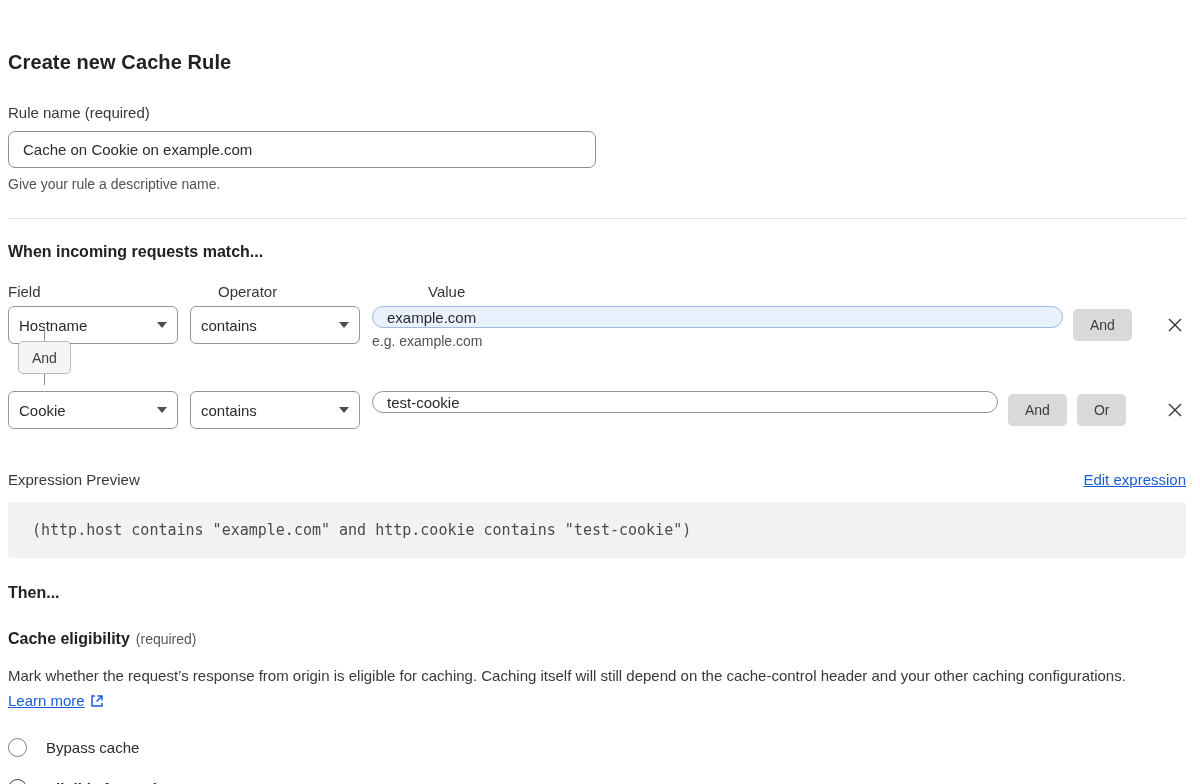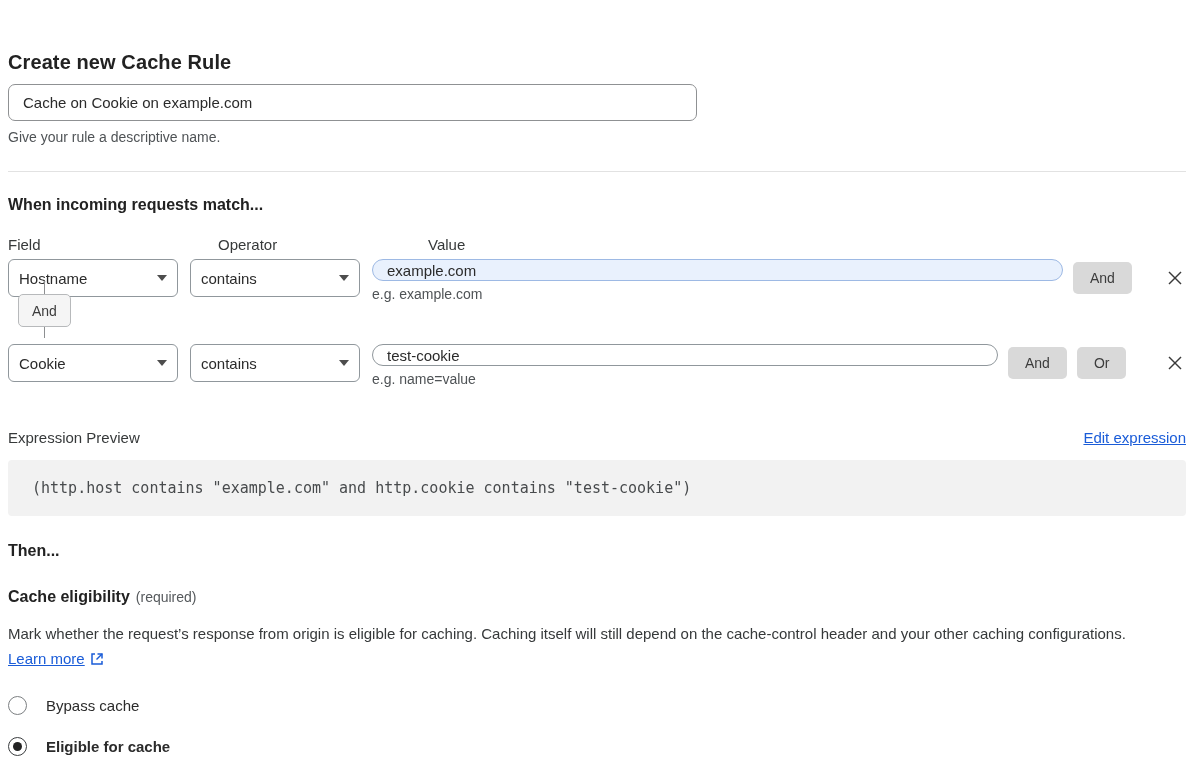--- a/index.html
+++ b/index.html
@@ -11,21 +11,21 @@
     overflow: hidden;
   }
   .container { width: 1178px; margin-left: 8px; }
 
   
   .page-title { font-size: 20px; font-weight: bold; color: #222; padding-top: 8px; letter-spacing: .1px; margin-top: 43px; }
 
   
   .field-label { font-size: 15px; color: #36393a; margin-top: 30px; }
   .rule-name-input {
-    display: block; margin-top: 10px; width: 689px; height: 37px;
+    display: block; margin-top: 10px; width: 588px; height: 37px;
     border: 1px solid #8f9193; border-radius: 7px;
     font-family: "Liberation Sans", sans-serif; font-size: 15px; color: #2b2b2b;
     padding: 0 14px; outline: none; background: #fff;
   }
   .help-text { font-size: 14px; color: #4f5356; margin-top: 8px; }
 
   .divider { border: none; border-top: 1px solid #e2e2e2; margin-top: 26px; }
 
   .section-heading { font-size: 16px; font-weight: bold; color: #222; margin-top: 24px; }
 
@@ -105,20 +105,21 @@
   .radio-label { margin-left: 19px; font-size: 15px; color: #2b2b2b; text-align: right; }
   .radio-label.bold { font-weight: bold; }
 </style>
 </head>
 <body>
 
 <div class="container">
 
   <h1 class="page-title">Create new Cache Rule</h1>
 
+  <div class="field-label">Rule name (required)</div>
   <input class="rule-name-input" type="text" value="Cache on Cookie on example.com" style="">
   <div class="help-text">Give your rule a descriptive name.</div>
 
   <hr class="divider">
 
   <h2 class="section-heading">When incoming requests match...</h2>
 
   <div class="cols">
     <div class="col-field">Field</div>
     <div class="col-op">Operator</div>
@@ -156,21 +157,20 @@
     <div class="select col-field">
       <span>Cookie</span>
       <span class="caret"></span>
     </div>
     <div class="select col-op">
       <span>contains</span>
       <span class="caret"></span>
     </div>
     <div class="value-col w2">
       <input class="value-input" type="text" value="test-cookie" style="">
-      <div class="hint">e.g. name=value</div>
     </div>
     <button class="op-btn">And</button>
     <button class="op-btn">Or</button>
     <button class="close-btn">
       <svg width="16" height="16" viewBox="0 0 16 16">
         <line x1="2" y1="2" x2="14" y2="14" stroke="#3a3a3a" stroke-width="1.4"></line>
         <line x1="14" y1="2" x2="2" y2="14" stroke="#3a3a3a" stroke-width="1.4"></line>
       </svg>
     </button>
   </div>

